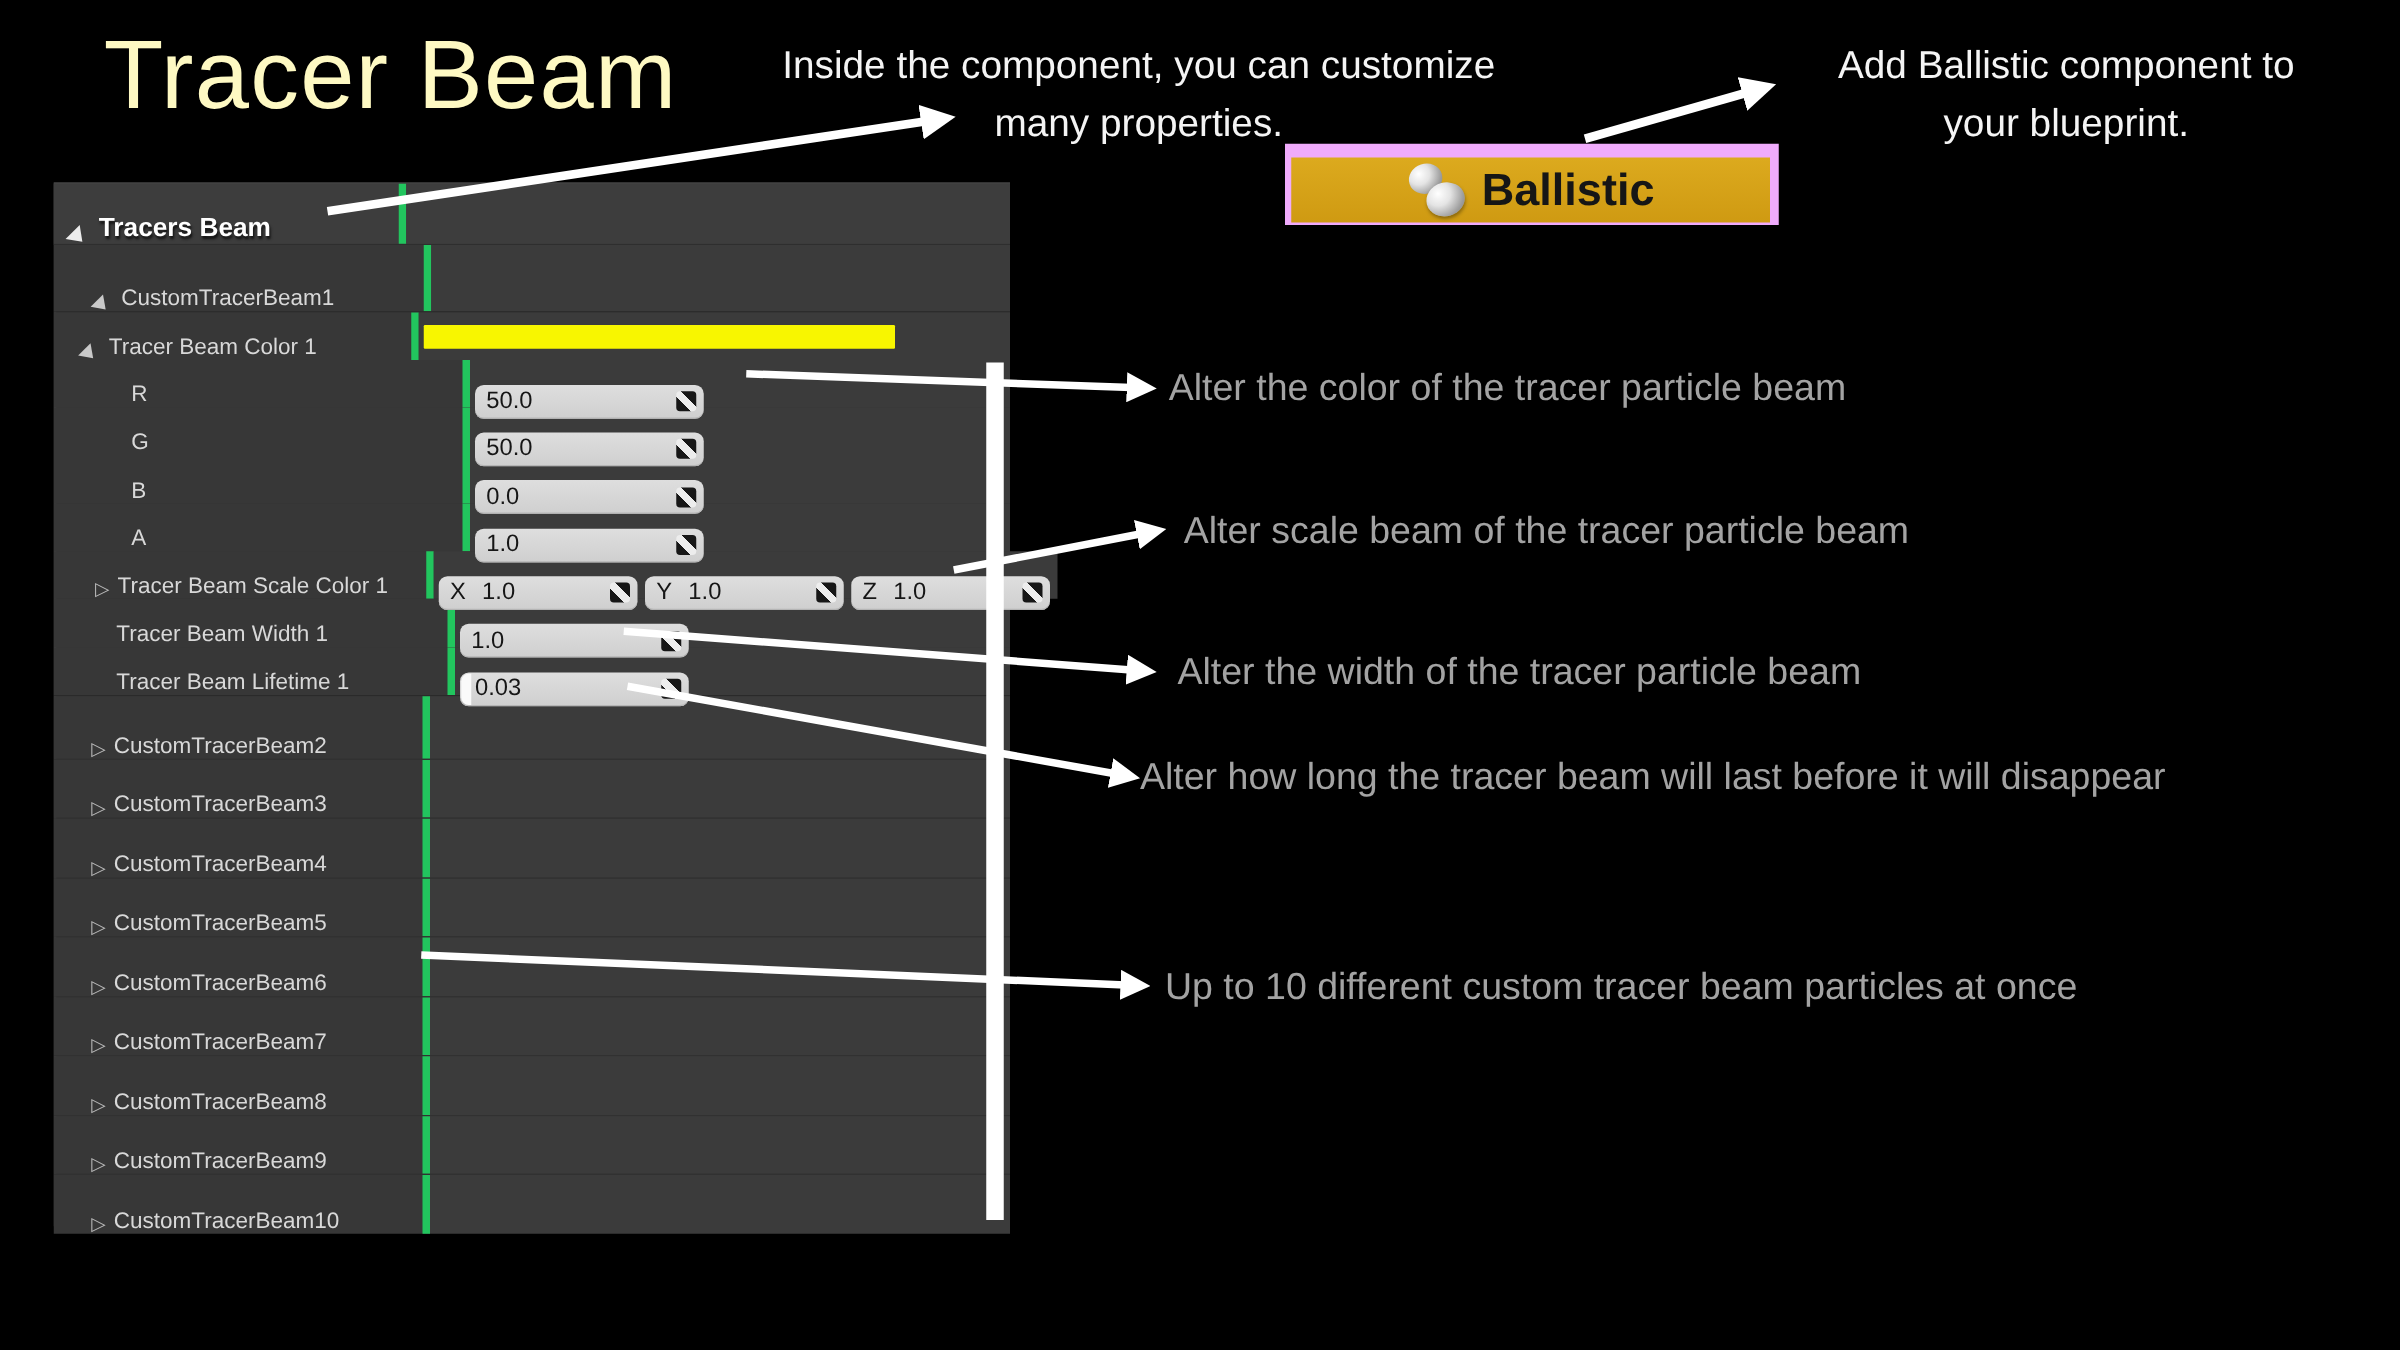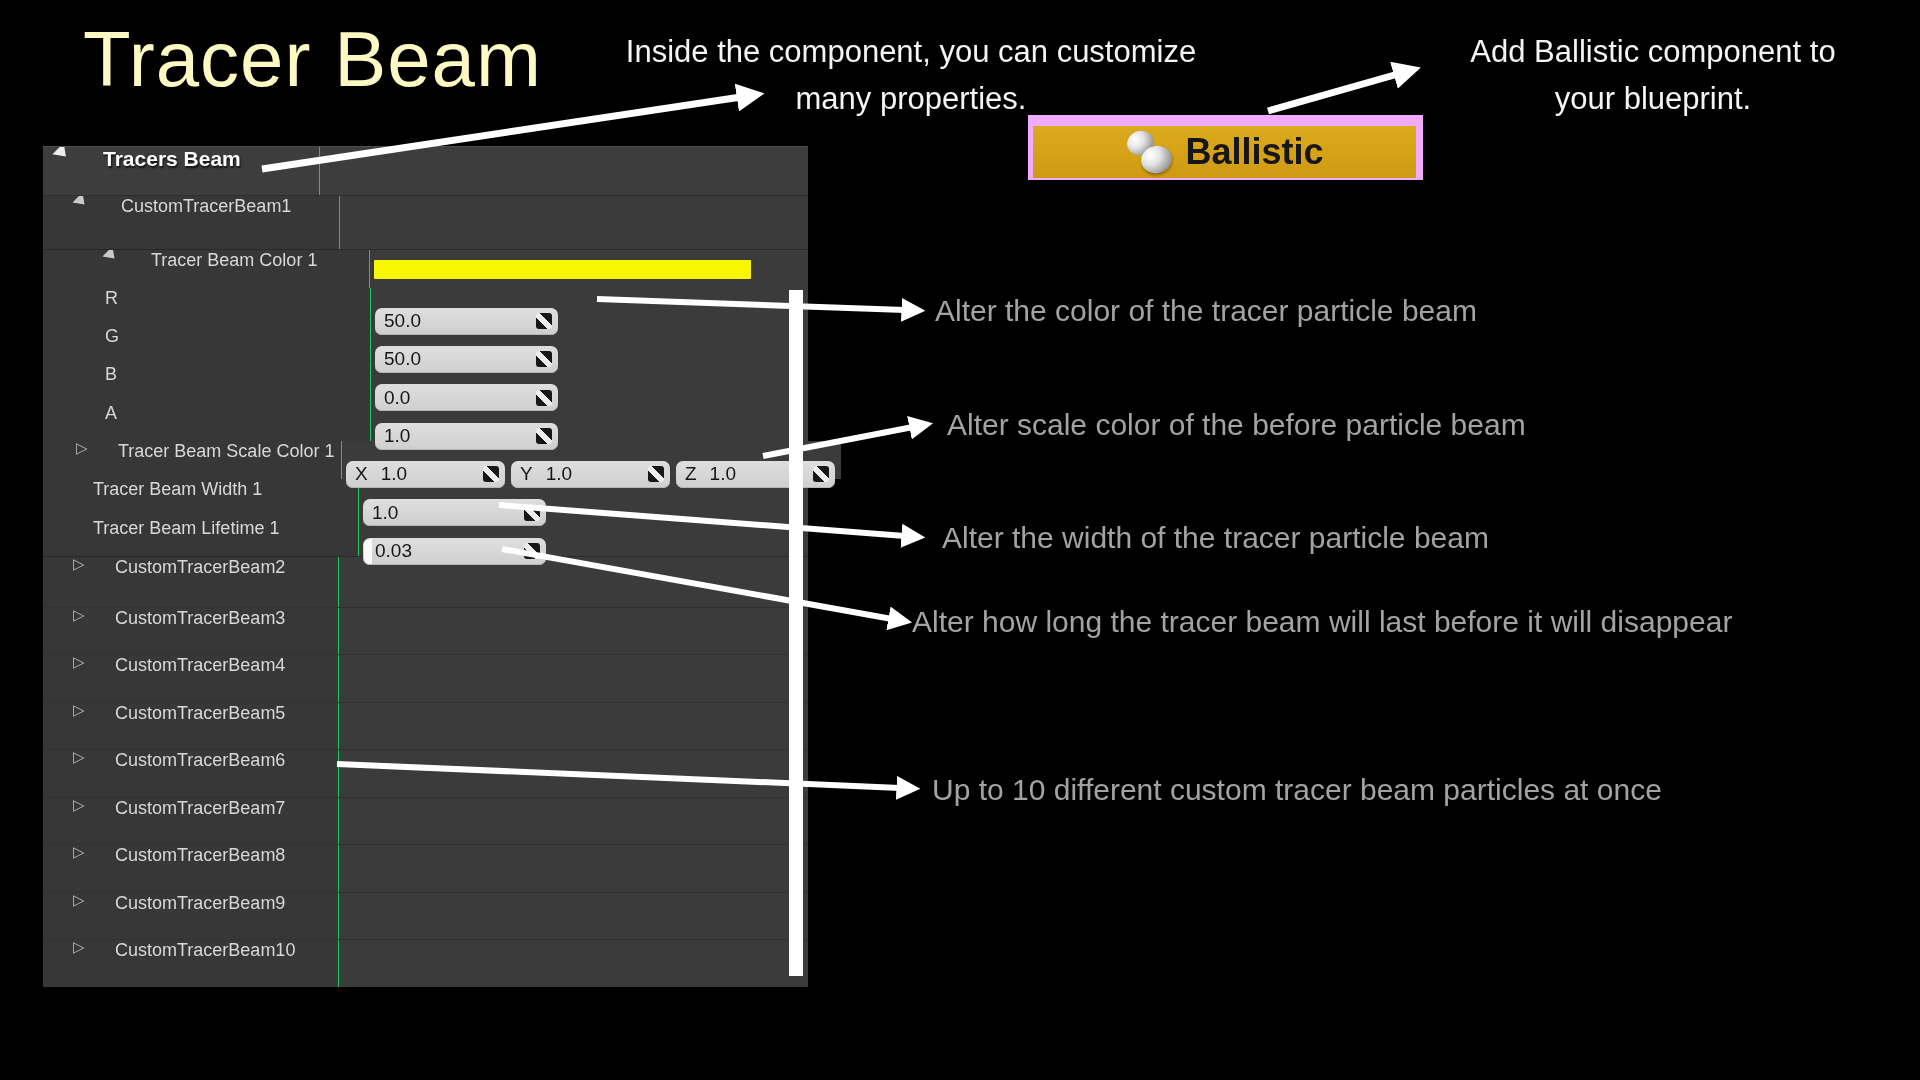--- a/index.html
+++ b/index.html
@@ -28,37 +28,37 @@
   .sph{position:absolute;border-radius:50%;
        background:radial-gradient(circle at 35% 28%,#ffffff 0%,#e4e4e4 35%,#9d9d9d 72%,#787878 100%);}
   .sph1{width:27px;height:24px;left:2px;top:2px;transform:rotate(-18deg);}
   .sph2{width:31px;height:27px;right:1px;bottom:2px;transform:rotate(-15deg);box-shadow:0 2px 3px rgba(0,0,0,.35);}
 
   
   .panel{position:absolute;left:43px;top:146px;width:765px;height:834px;background:#373737;
          border-top:1px solid #4c4c4c;box-shadow:inset 2px 0 0 #474747;
          display:flex;flex-direction:column;color:#d8d8d8;font-size:18px;}
   .prow{display:flex;align-items:stretch;flex:0 0 auto;}
-  .plabel{width:265px;flex:0 0 265px;display:flex;align-items:flex-start;background:#373737;
-          border-right:1px solid #22c55e;white-space:nowrap;overflow:hidden;gap:24px;}
+  .plabel{width:265px;flex:0 0 265px;display:flex;align-items:flex-end;background:#373737;
+          border-right:6px solid #22c55e;white-space:nowrap;overflow:hidden;}
   .pvalue{flex:1;display:flex;align-items:center;background:#3b3b3b;padding-left:4px;}
   .sec{border-top:1px solid #2a2a2a;}
   .subtle{border-top:1px solid #313131;}
   .phead{background:#3d3d3d;border-bottom:1px solid #2e2e2e;}
   .phead .plabel{background:#3d3d3d;}
   .phead-label{font-size:21px;font-weight:bold;color:#ffffff;text-shadow:1px 2px 2px #121212;}
   .tri-open{display:inline-block;width:0;height:0;border-left:7px solid transparent;
             border-right:7px solid transparent;border-top:10px solid #c9c9c9;
             transform:rotate(-45deg);margin:0 9px 0 0;flex:0 0 auto;}
   .tri-head{border-top-color:#ececec;border-left-width:8px;border-right-width:8px;border-top-width:11px;}
   .tri-closed{display:inline-block;width:18px;color:#b8b8b8;font-size:15px;line-height:1;flex:0 0 auto;
               font-family:"DejaVu Sans",sans-serif;}
   .ind-head{padding-left:11px;}
   .ind-g1{padding-left:31px;}
-  .ind-color{padding-left:61px;}
+  .ind-color{padding-left:21px;}
   .ind-chan{padding-left:62px;}
   .ind-prop{padding-left:50px;}
   .ind-scale{padding-left:33px;}
   .ind-ctb{padding-left:30px;}
 
   .swatch{width:377px;height:19px;border-radius:1px;}
   .nfield{position:relative;height:27px;background:linear-gradient(#dedede,#cfcfcf);
           border-radius:7px;display:flex;align-items:center;
           padding:0 6px 0 9px;color:#161616;font-size:19px;
           box-shadow:inset 0 -1px 0 #b5b5b5;flex:0 0 auto;margin-top:28px;}
@@ -85,21 +85,21 @@
     <div>Inside the component, you can customize</div>
     <div>many properties.</div>
   </div>
 
   <div class="ann ann-top-right">
     <div>Add Ballistic component to</div>
     <div>your blueprint.</div>
   </div>
 
   <div class="ann-side ann-color">Alter the color of the tracer particle beam</div>
-  <div class="ann-side ann-scale">Alter scale color of the before particle beam</div>
+  <div class="ann-side ann-scale">Alter scale beam of the tracer particle beam</div>
   <div class="ann-side ann-width">Alter the width of the tracer particle beam</div>
   <div class="ann-side ann-lifetime">Alter how long the tracer beam will last before it will disappear</div>
   <div class="ann-side ann-count">Up to 10 different custom tracer beam particles at once</div>
 
   <div class="comp-wrap">
     <div class="comp-gold">
       <span class="sph-box">
         <span class="sph sph1"></span>
         <span class="sph sph2"></span>
       </span>

